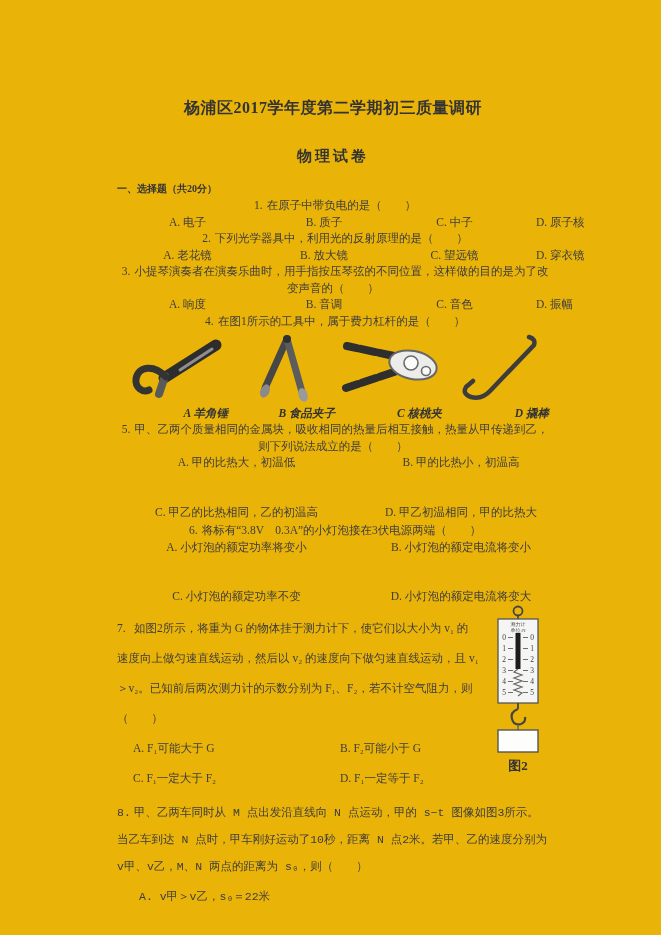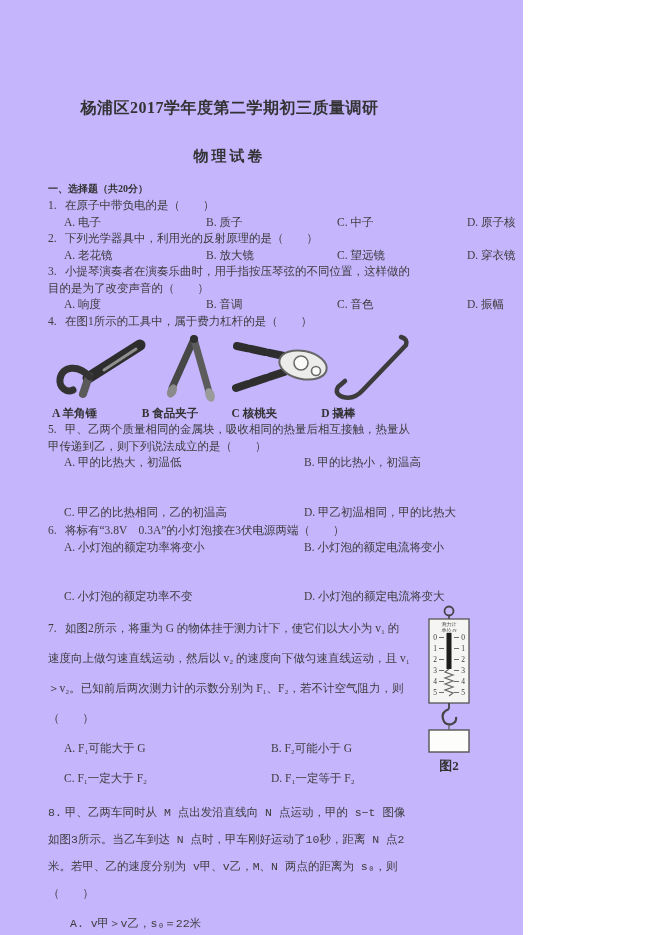--- a/index.html
+++ b/index.html
@@ -1,48 +1,48 @@
 <!DOCTYPE html>
 <html><head>
 <meta charset="utf-8">
 <style>
   html,body{margin:0;padding:0;background:#ffffff;}
   .page{
     position:relative;
-    width:523px;height:935px;
-    background:#c4b5fd;
+    width:661px;height:935px;
+    background:#eab308;
     box-sizing:border-box;
-    padding:97px 112px 0 48px;
+    padding:97px 112px 0 117px;
     font-family:"Liberation Serif","DejaVu Serif",serif;
     color:#3d3d3d;
     font-size:11.5px;
     overflow:hidden;
   }
   .title{
     margin:0;font-size:16px;font-weight:bold;line-height:21px;
     text-align:center;letter-spacing:.5px;color:#333;
   }
   .subtitle{
     margin:28px 0 0;font-size:15px;font-weight:bold;line-height:20px;
     text-align:center;letter-spacing:3px;color:#333;font-family:Liberation Serif, serif;
   }
   .section-heading{
     margin-top:15px;font-weight:bold;font-size:10px;line-height:16px;color:#343434;
   }
-  .q{line-height:16.5px;}
+  .q{line-height:16.5px;text-align:center;}
   .q-para{margin:0;}
   .q-num{display:inline-block;min-width:17px;}
   .opts{margin-left:16px;display:grid;line-height:16.5px;gap:33px;}
   .opts-4{grid-template-columns:109px 98px 97px 1fr;}
   .opts-2{grid-template-columns:207px 1fr;}
   .opt{white-space:nowrap;}
   
   .fig1{margin:3px 0 0 4px;}
   .fig1-row{display:flex;width:100%;}
-  .fig1-cell{width:25%;display:flex;flex-direction:column;align-items:flex-start;}
+  .fig1-cell{width:25%;display:flex;flex-direction:column;align-items:flex-end;font-style:italic;}
   .fig1-cell svg{display:block;}
   .fig1-label{font-weight:bold;font-size:11.5px;line-height:15px;margin-top:2px;color:#333;}
   .fig1-caption{text-align:center;font-weight:bold;font-size:11.5px;line-height:15px;margin-top:3px;color:#333;}
   
   .q7-wrap{position:relative;margin-top:8px;}
   .q7-text{width:362px;line-height:30px;}
   .q7-opts{margin-left:16px;display:grid;grid-template-columns:207px 1fr;line-height:30px;}
   .fig2{position:absolute;left:372px;top:-8px;width:58px;text-align:center;}
   .fig2-caption{font-weight:bold;font-size:13px;line-height:14px;margin-top:2px;color:#333;}
   

